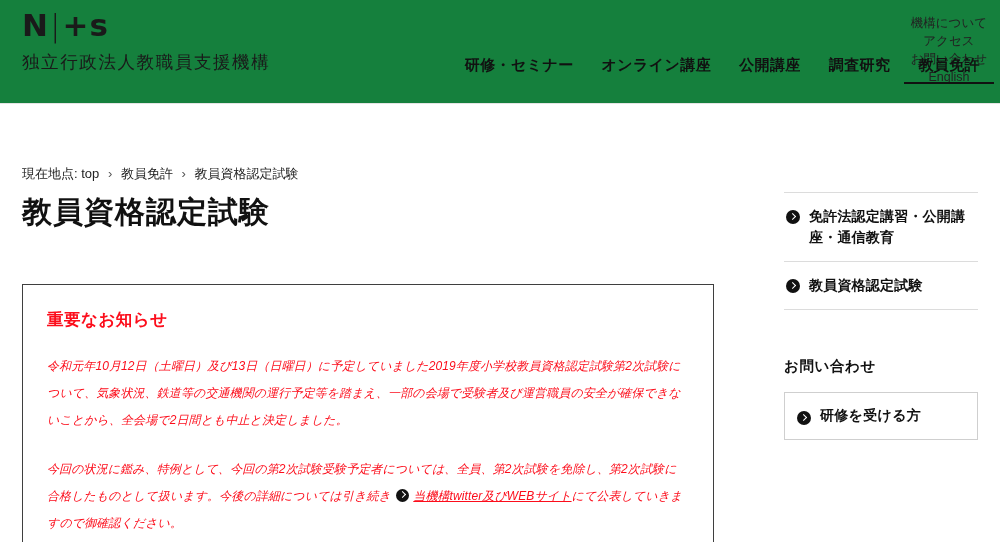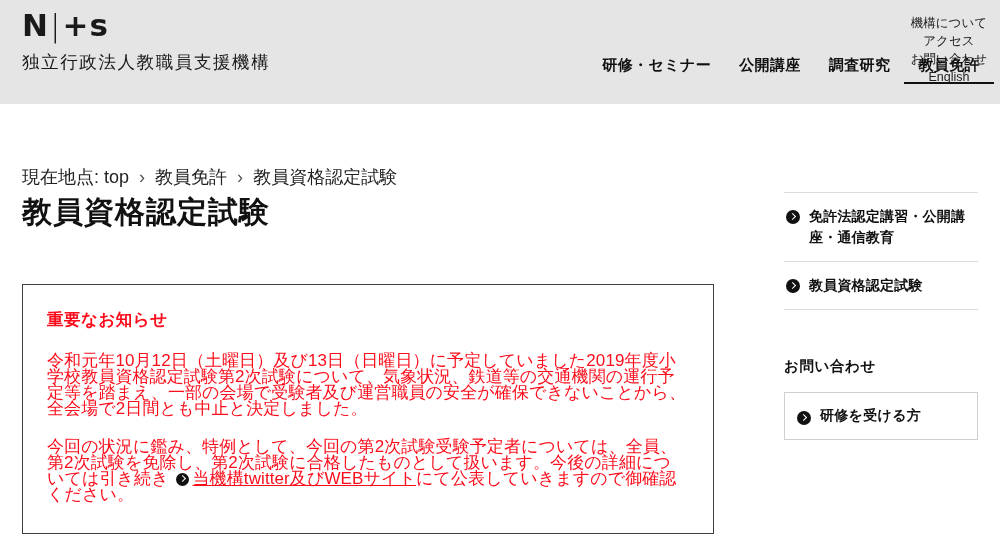--- a/index.html
+++ b/index.html
@@ -13,21 +13,21 @@
     background: #ffffff;
     font-family: "Liberation Sans", "DejaVu Sans", sans-serif;
     color: #222222;
   }
 
   
   .header {
     position: relative;
     width: 1000px;
     height: 104px;
-    background: #e5e5e5;
+    background: #15803d;
     border-bottom: 1px solid #e4e4e4;
   }
 
   .brand {
     position: absolute;
     left: 22px;
     top: 8px;
     width: 290px;
   }
   .logo-mark {
@@ -137,21 +137,21 @@
   
   .page {
     position: relative;
     width: 1000px;
     height: 438px;
   }
   .breadcrumb {
     position: absolute;
     left: 22px;
     top: 61px;
-    font-size: 18px;
+    font-size: 13px;
     color: #222222;
     white-space: nowrap;
   }
   .breadcrumb a {
     color: #222222;
     text-decoration: none;
     cursor: pointer;
   }
   .breadcrumb .sep { padding: 0 5px; color: #555; }
 
@@ -180,24 +180,25 @@
   }
   .notice-title {
     margin: 0 0 22px 0;
     font-size: 16.5px;
     font-weight: bold;
     color: #fc0d1b;
     letter-spacing: 0.5px;
   }
   .notice-p {
     margin: 0 0 22px 0;
-    font-size: 17px;
-    line-height: 16px;
+    font-size: 12px;
+    line-height: 27px;
     color: #fc0d1b;
     letter-spacing: 0.1px;
+    font-style: italic;
   }
   .notice-p:last-child { margin-bottom: 0; }
   .inline-link {
     color: #fc0d1b;
     text-decoration: underline;
     cursor: pointer;
   }
   .arrow-dot {
     display: inline-block;
     width: 13px;
@@ -309,20 +310,21 @@
     <a class="util-link">アクセス</a>
     <span class="util-sep"></span>
     <a class="util-link">お問い合わせ</a>
     <span class="util-sep"></span>
     <a class="util-link">English</a>
 
   </div>
 
   <nav class="main-nav">
     <a class="nav-item">研修・セミナー</a>
+    <a class="nav-item">オンライン講座</a>
     <a class="nav-item">公開講座</a>
     <a class="nav-item">調査研究</a>
     <a class="nav-item active">教員免許</a>
   </nav>
 </div>
 
 <div class="page">
 
   <div class="breadcrumb">
     <span>現在地点:</span>

